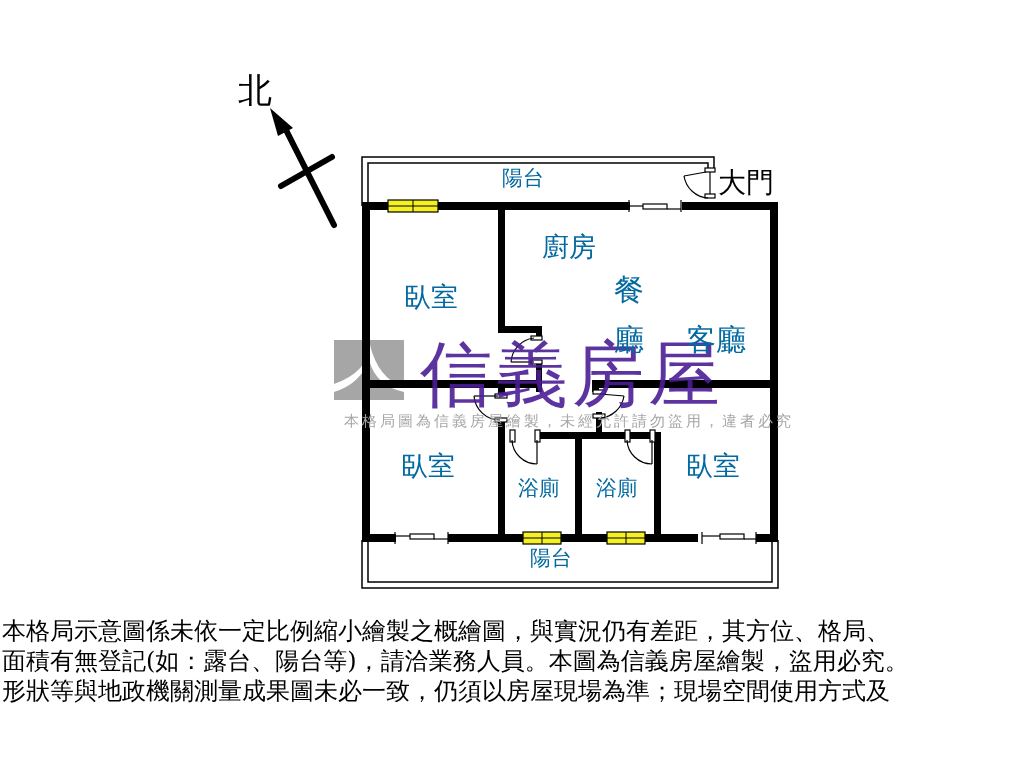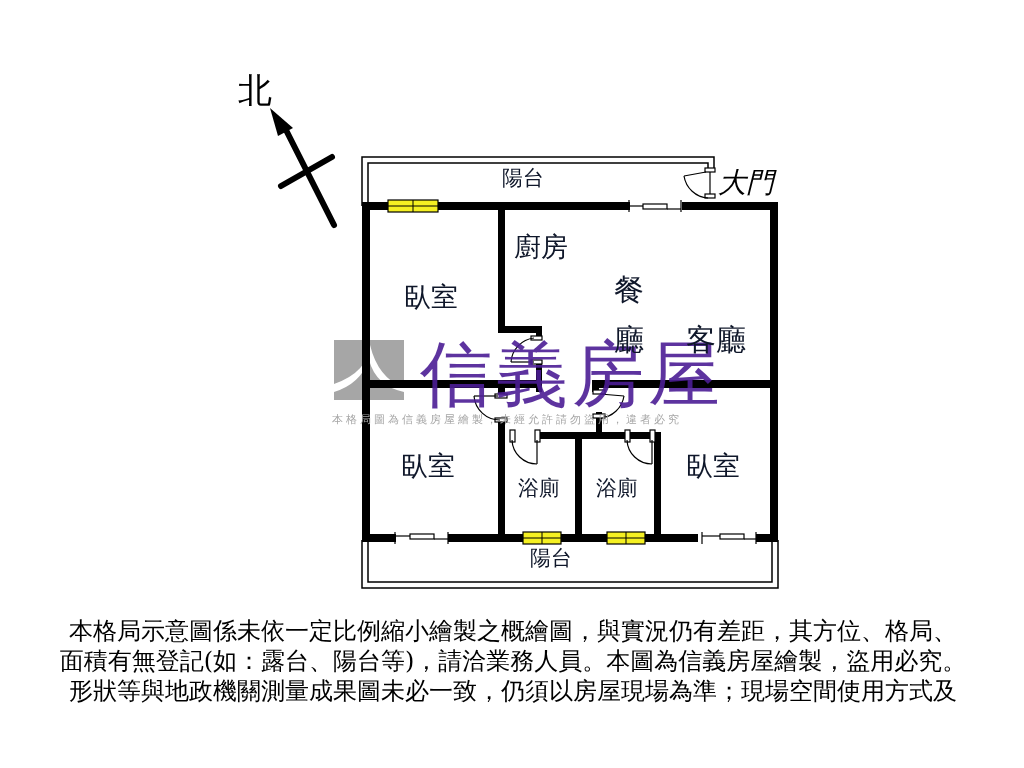--- a/index.html
+++ b/index.html
@@ -1,25 +1,25 @@
 <!DOCTYPE html>
 <html><head>
 <meta charset="utf-8">
 <style>
   html, body { margin: 0; padding: 0; background: #ffffff; }
   body { width: 1024px; height: 768px; position: relative; overflow: hidden; font-family: "DejaVu Serif", "Liberation Serif", serif; }
   #plan { position: absolute; left: 0; top: 0; width: 1024px; height: 600px; }
-  .room-label { position: absolute; font-size: 27px; color: #0f172a; line-height: 1; white-space: nowrap; font-family: "DejaVu Sans", "Liberation Sans", sans-serif; font-weight: 300; }
+  .room-label { position: absolute; font-size: 27px; color: #0369a1; line-height: 1; white-space: nowrap; font-family: "DejaVu Sans", "Liberation Sans", sans-serif; font-weight: 300; }
   .room-label.small { font-size: 21px; }
   .north-label { position: absolute; left: 238px; top: 68px; font-size: 34px; font-family: "DejaVu Sans", "Liberation Sans", sans-serif; }
-  .door-label { position: absolute; left: 718px; top: 164px; font-size: 28px; font-family: "DejaVu Sans", "Liberation Sans", sans-serif; font-style: italic; }
+  .door-label { position: absolute; left: 718px; top: 164px; font-size: 28px; font-family: "DejaVu Sans", "Liberation Sans", sans-serif; }
   .wm-text { position: absolute; left: 420px; top: 327px; font-size: 72px; color: #4c1d95; letter-spacing: 4px; font-family: "DejaVu Sans", "Liberation Sans", sans-serif; opacity: 0.9; white-space: nowrap; }
-  .wm-sub { position: absolute; left: 332px; top: 412px; font-size: 11px; color: #a6a6a6; letter-spacing: 3px; white-space: nowrap; font-family: Liberation Serif, serif; }
+  .wm-sub { position: absolute; left: 344px; top: 412px; font-size: 15px; color: #a6a6a6; letter-spacing: 3px; white-space: nowrap; font-family: Liberation Serif, serif; }
   .disclaimer { position: absolute; left: 2px; top: 616px; width: 1022px; font-size: 24px; line-height: 30px; color: #000; font-family: "DejaVu Serif", "Liberation Serif", serif; }
-  .disclaimer div { white-space: nowrap; text-align: center; }
+  .disclaimer div { white-space: nowrap; }
 </style>
 </head>
 <body>
 
 <div id="plan">
   <svg width="1024" height="600" viewBox="0 0 1024 600" xmlns="http://www.w3.org/2000/svg">
 
     <g>
       <rect x="334" y="340" width="70" height="60" fill="#a6a6a6"></rect>
       <path d="M334 384 Q 368 372 370 345 Q 378 378 404 388 L 404 392 Q 376 386 369 360 Q 360 384 334 392 Z" fill="#ffffff"></path>
@@ -158,21 +158,21 @@
   <div class="north-label">北</div>
   <div class="door-label">大門</div>
 
   <div class="wm-text">信義房屋</div>
   <div class="wm-sub">本格局圖為信義房屋繪製，未經允許請勿盜用，違者必究</div>
 
   <div class="room-label small" style="left:502px; top:168px;">陽台</div>
   <div class="room-label small" style="left:530px; top:548px;">陽台</div>
 
   <div class="room-label" style="left:404px; top:283px;">臥室</div>
-  <div class="room-label" style="left:514px; top:233px;">廚房</div>
+  <div class="room-label" style="left:542px; top:233px;">廚房</div>
   <div class="room-label" style="left:614px; top:275px; font-size:30px;">餐</div>
   <div class="room-label" style="left:614px; top:325px; font-size:30px;">廳</div>
   <div class="room-label" style="left:686px; top:325px; font-size:30px;">客廳</div>
   <div class="room-label" style="left:401px; top:452px;">臥室</div>
   <div class="room-label small" style="left:518px; top:478px;">浴廁</div>
   <div class="room-label small" style="left:596px; top:478px;">浴廁</div>
   <div class="room-label" style="left:686px; top:452px;">臥室</div>
 </div>
 
 <div class="disclaimer">

